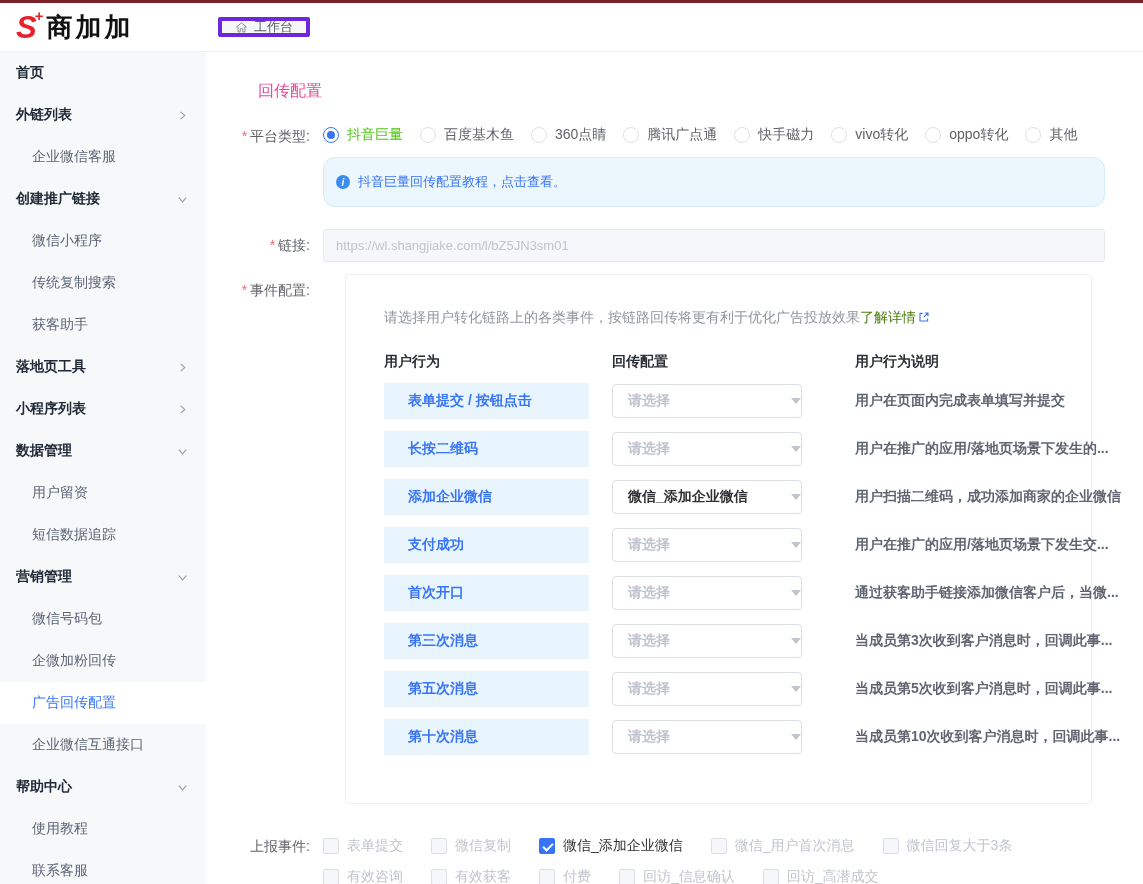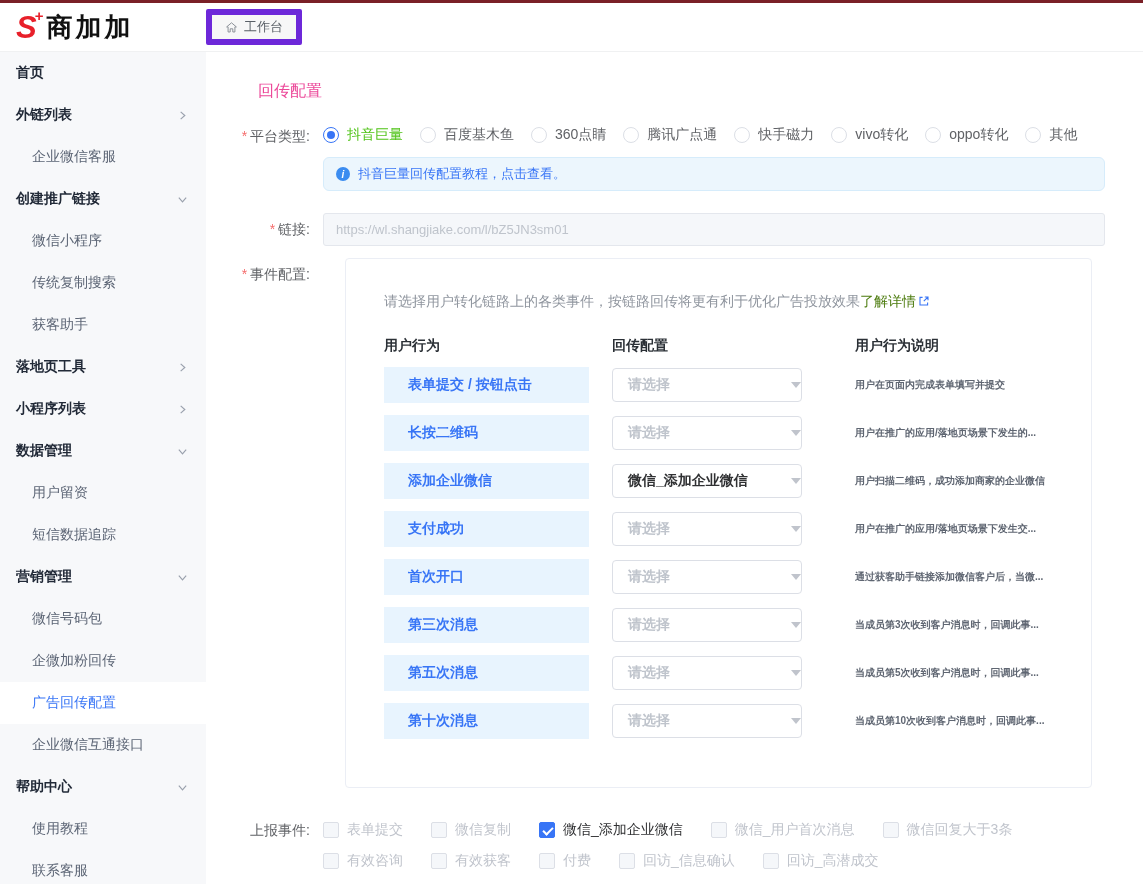--- a/index.html
+++ b/index.html
@@ -9,21 +9,21 @@
     font-family:"Liberation Sans","DejaVu Sans",sans-serif; position:relative;
     -webkit-font-smoothing:antialiased;
   }
   
   .top-strip { height:3px; background:#7a2027; }
   .topbar { height:48px; background:#fff; display:flex; align-items:center; box-shadow:0 1px 0 #f0f1f2; position:relative; z-index:2; }
   .logo { display:flex; align-items:center; padding-left:16px; width:206px; flex-shrink:0; }
   .logo-mark { color:#e8202a; font-size:31px; font-weight:800; font-style:italic; line-height:1; }
   .logo-plus { color:#e8202a; font-size:15px; font-weight:800; line-height:1; align-self:flex-start; margin:-2px 0 0 -2px; }
   .logo-text { color:#101010; font-size:26px; font-weight:800; letter-spacing:3px; margin-left:3px; }
-  .ws-tab { margin-left:0; height:36px; padding:0 13px; background:#f7f7f7; border:6px solid #6d28d9; border-radius:2px; display:flex; align-items:center; gap:6px; color:#595f66; font-size:13px; cursor:pointer; }
+  .ws-tab { margin-left:12px; height:20px; padding:0 13px; background:#f7f7f7; border:4px solid #6d28d9; border-radius:2px; display:flex; align-items:center; gap:6px; color:#595f66; font-size:13px; cursor:pointer; }
   .ws-tab svg { display:block; }
   
   .layout { display:flex; height:833px; }
   .sidebar { width:206px; background:#f7f8fa; flex-shrink:0; overflow:hidden; padding-top:1px; }
   .side-item { height:42px; display:flex; align-items:center; padding:0 18px 0 16px; font-size:14px; color:#222a38; font-weight:700; cursor:pointer; }
   .side-item[data-type="sub"] { padding-left:32px; color:#5c6575; font-weight:400; }
   .side-item.active { background:#fff; color:#3875f6; }
   .chev { margin-left:auto; display:none; color:#9aa1ad; }
   .side-item[data-chevron] .chev { display:block; }
   .side-item[data-chevron="down"] .chev { transform:rotate(90deg); }
@@ -40,21 +40,21 @@
   .radio-group { display:flex; align-items:center; gap:17px; }
   .radio-item { display:flex; align-items:center; cursor:pointer; }
   .r-dot { width:16px; height:16px; border:1px solid #dcdfe6; border-radius:50%; background:#fff; position:relative; flex-shrink:0; }
   .radio-item.selected .r-dot { border-color:#3875f6; }
   .radio-item.selected .r-dot::after { content:""; position:absolute; left:3px; top:3px; width:8px; height:8px; border-radius:50%; background:#3875f6; }
   .r-label { margin-left:8px; font-size:14px; color:#606266; }
   .radio-item.selected .r-label { color:#52c41a; }
   
   .row-banner { margin-bottom:22px; }
   .spacer { width:97px; flex-shrink:0; }
-  .banner { width:782px; height:34px; background:#ecf6fd; border:1px solid #d6ecfb; border-radius:6px; display:flex; align-items:center; padding:0 12px; gap:8px; }
+  .banner { width:782px; height:50px; background:#ecf6fd; border:1px solid #d6ecfb; border-radius:12px; display:flex; align-items:center; padding:0 12px; gap:8px; }
   .info-icon { width:14px; height:14px; border-radius:50%; background:#3b8cf0; color:#fff; font-size:10px; font-weight:700; display:flex; align-items:center; justify-content:center; flex-shrink:0; font-style:italic; }
   .info-icon::after { content:"i"; }
   .banner-text { font-size:13px; color:#3875f6; cursor:pointer; }
   
   .row-link { margin-bottom:12px; }
   .row-link .flabel { line-height:33px; }
   .link-input { width:782px; height:33px; background:#f5f7fa; border:1px solid #e4e7ed; border-radius:3px; color:#bfc4cc; font-size:13px; line-height:31px; padding:0 12px; white-space:nowrap; overflow:hidden; }
   
   .row-events { margin-bottom:33px; }
   .row-events .flabel { padding-top:8px; }
@@ -65,21 +65,21 @@
   .etable-head { display:flex; margin-top:26px; font-size:14px; font-weight:700; color:#2b3036; }
   .eh1 { width:205px; flex-shrink:0; }
   .eh2 { width:190px; margin-left:23px; flex-shrink:0; }
   .eh3 { margin-left:53px; }
   .erow { display:flex; margin-top:12px;font-weight:bold; }
   .erow:first-of-type { margin-top:18px; }
   .chip { width:205px; height:36px; background:#e8f4fe; color:#3875f6; font-size:14px; display:flex; align-items:center; padding-left:24px; flex-shrink:0; }
   .sel { width:190px; height:34px; border:1px solid #dcdfe6; border-radius:4px; background:#fff; margin-left:23px; display:flex; align-items:center; padding:0 0 0 15px; font-size:14px; color:#303133; align-self:center; flex-shrink:0; cursor:pointer; }
   .erow.placeholder .sel-v { color:#bfc4cc; }
   .caret { margin-left:auto; width:0; height:0; border-left:5px solid transparent; border-right:5px solid transparent; border-top:6px solid #c0c4cc; }
-  .desc { margin-left:53px; font-size:10px; color:#5f6672; align-self:center; white-space:nowrap; }
+  .desc { margin-left:53px; font-size:14px; color:#5f6672; align-self:center; white-space:nowrap; }
   
   .row-report .flabel { line-height:16px; padding-top:1px; }
   .cb-rows { display:flex; flex-direction:column; gap:13px; padding-top:0; }
   .cb-row { display:flex; gap:28px; align-items:center; }
   .cb-item { display:flex; align-items:center; gap:8px; cursor:pointer; }
   .cb-box { width:16px; height:16px; border:1px solid #dcdfe6; border-radius:2px; background:#f5f7fa; position:relative; flex-shrink:0; }
   .cb-item.checked .cb-box { background:#3875f6; border-color:#3875f6; }
   .cb-item.checked .cb-box::after { content:""; position:absolute; left:5px; top:2px; width:4px; height:8px; border:solid #fff; border-width:0 2px 2px 0; transform:rotate(45deg); }
   .cb-label { font-size:14px; color:#c0c4cc; }
   .cb-item.checked .cb-label { color:#303133; }

